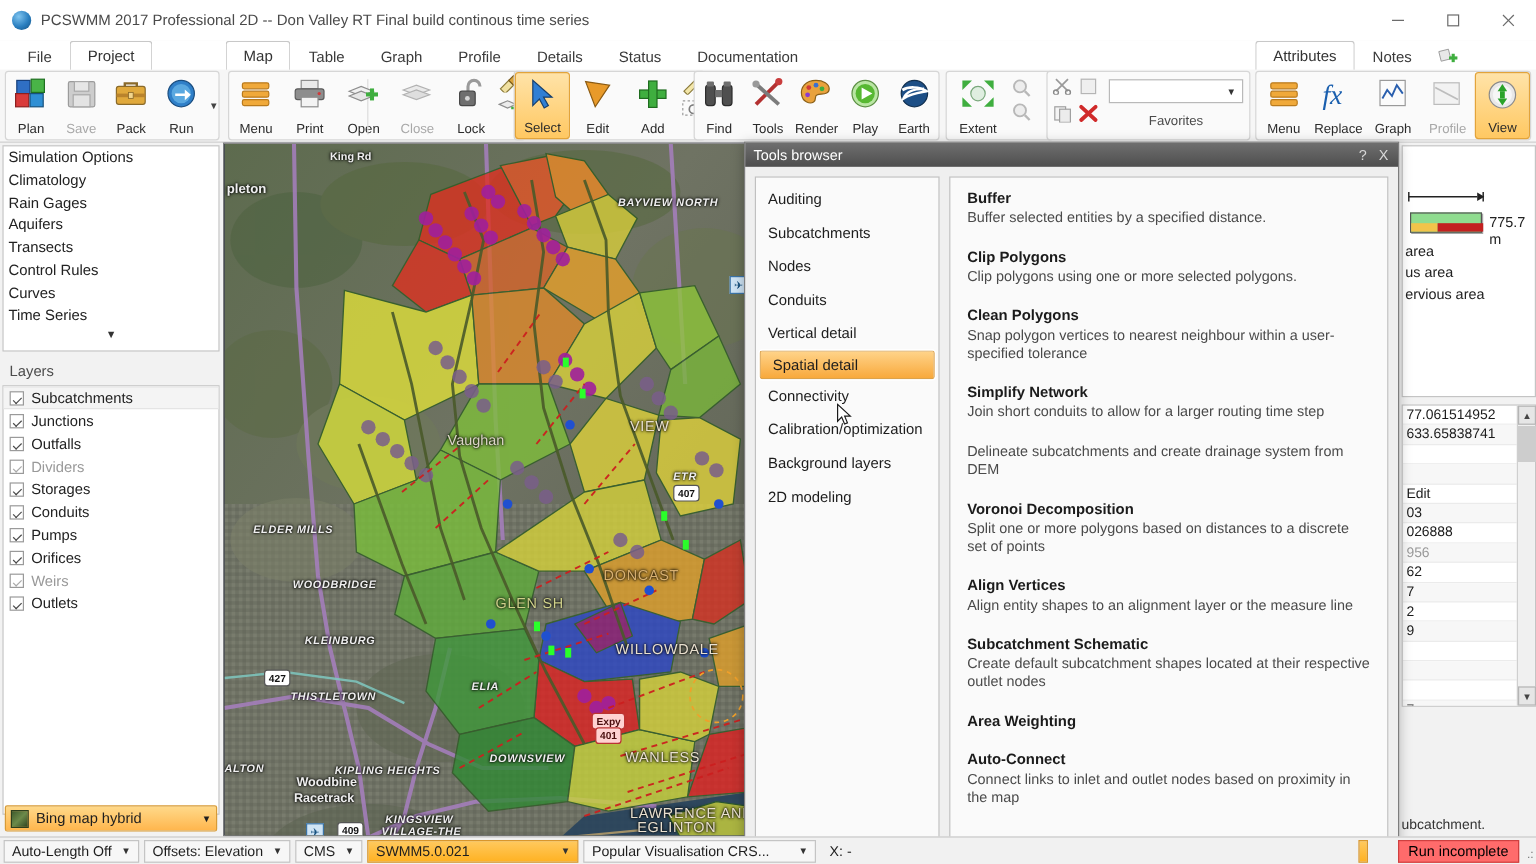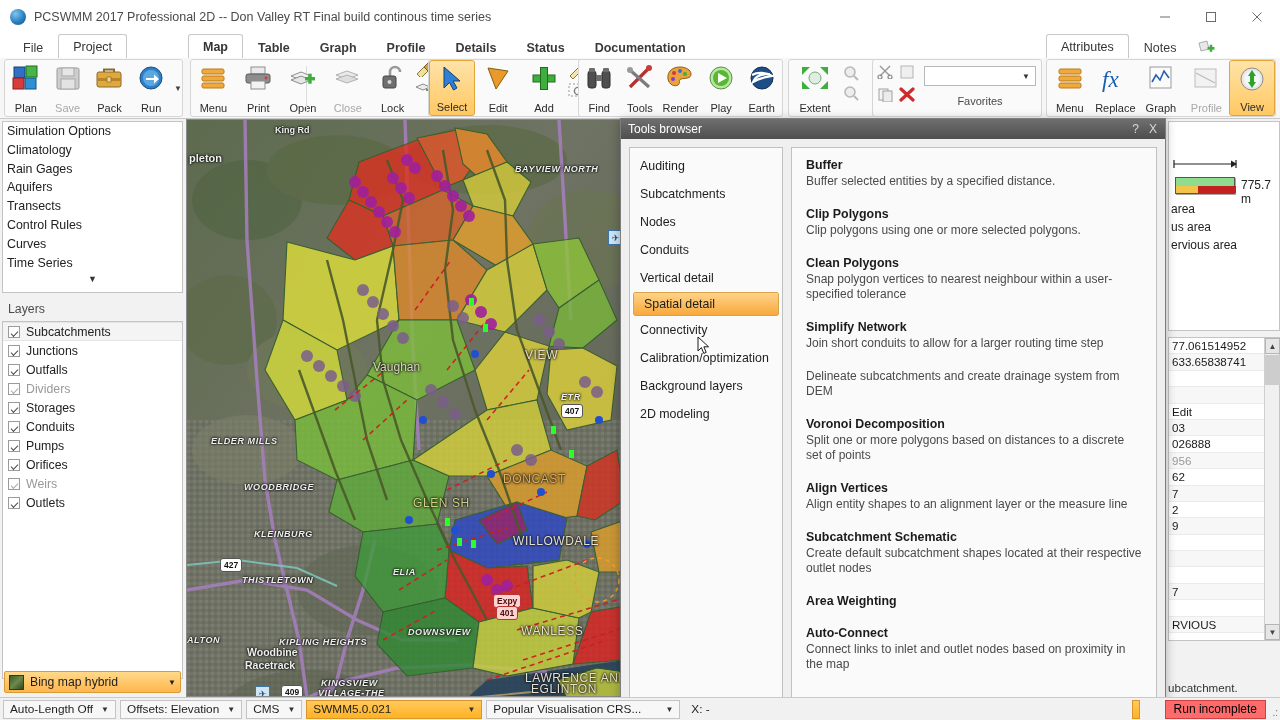--- a/index.html
+++ b/index.html
@@ -166,21 +166,21 @@
   #rp-legend { top: 2px; height: 210px; }
   .legend-arrow { position: absolute; left: 4px; top: 36px; width: 64px; height: 12px; }
   .legend-bar {
     position: absolute; left: 6px; top: 55px; width: 60px; height: 17px;
     border: 1px solid #555; box-shadow: 1px 1px 0 rgba(0,0,0,.35);
     background: #8fdc8f;
   }
   .legend-bar .seg { position: absolute; bottom: 0; height: 7px; }
   .legend-val { position: absolute; left: 72px; top: 56px; font-size: 12px; color: #222; }
   .legend-line { position: absolute; left: 2px; font-size: 12px; color: #222; white-space: nowrap; }
-  #rp-grid { top: 218px; height: 304px; }
+  #rp-grid { top: 218px; height: 252px; }
   .grid-scroll {
     position: absolute; right: 0; top: 0; width: 15px; height: 100%;
     background: #f0f0f0; border-left: 1px solid #cfcfcf;
   }
   .grid-scroll .arrow {
     width: 15px; height: 16px; background: #e6e6e6; border: 1px solid #b5b5b5;
     display:flex; align-items:center; justify-content:center; font-size: 8px; color:#444;
   }
   .grid-scroll .arrow.bot { position: absolute; bottom: 0; }
   .grid-scroll .thumb { position:absolute; top:17px; left:0; width:15px; height:30px; background:#cdcdcd; }
@@ -282,21 +282,21 @@
           </svg>
       </div>
     </div>
   </div>
 
   <div class="tabstrip">
     <div class="tabgroup" style="left:8px;">
       <div class="tab plain">File</div>
       <div class="tab active">Project</div>
     </div>
-    <div class="tabgroup" style="left:188px;font-weight:bold;">
+    <div class="tabgroup" style="left:188px;">
       <div class="tab active">Map</div>
       <div class="tab plain">Table</div>
       <div class="tab plain">Graph</div>
       <div class="tab plain">Profile</div>
       <div class="tab plain">Details</div>
       <div class="tab plain">Status</div>
       <div class="tab plain">Documentation</div>
     </div>
     <div class="tabgroup" style="left:1046px;">
       <div class="tab active">Attributes</div>

